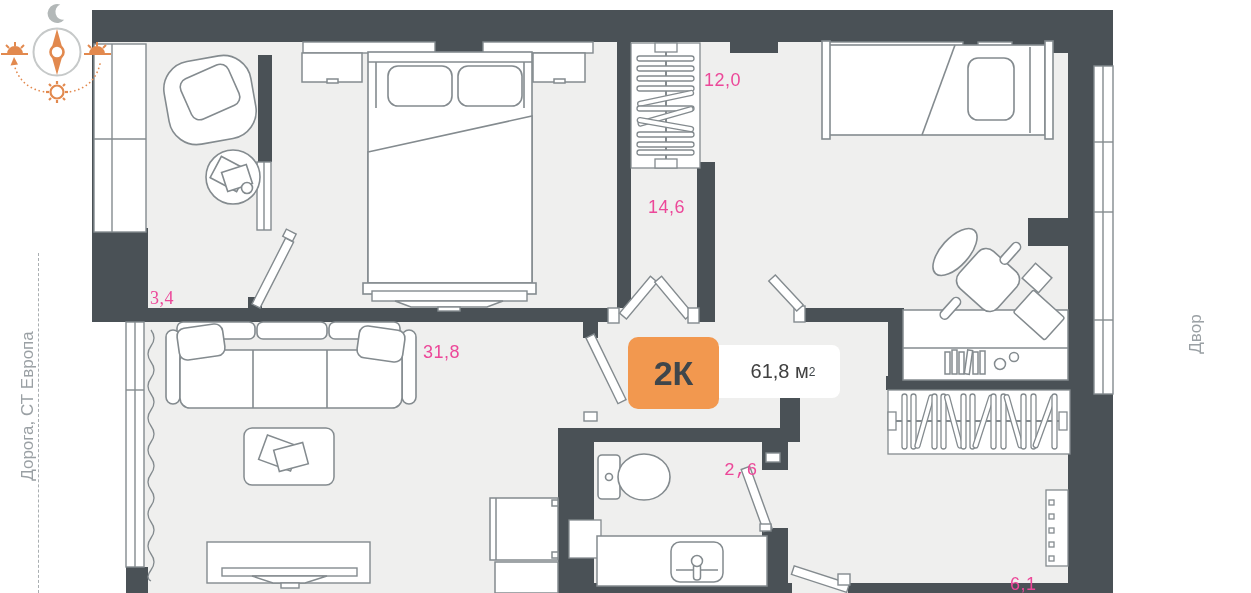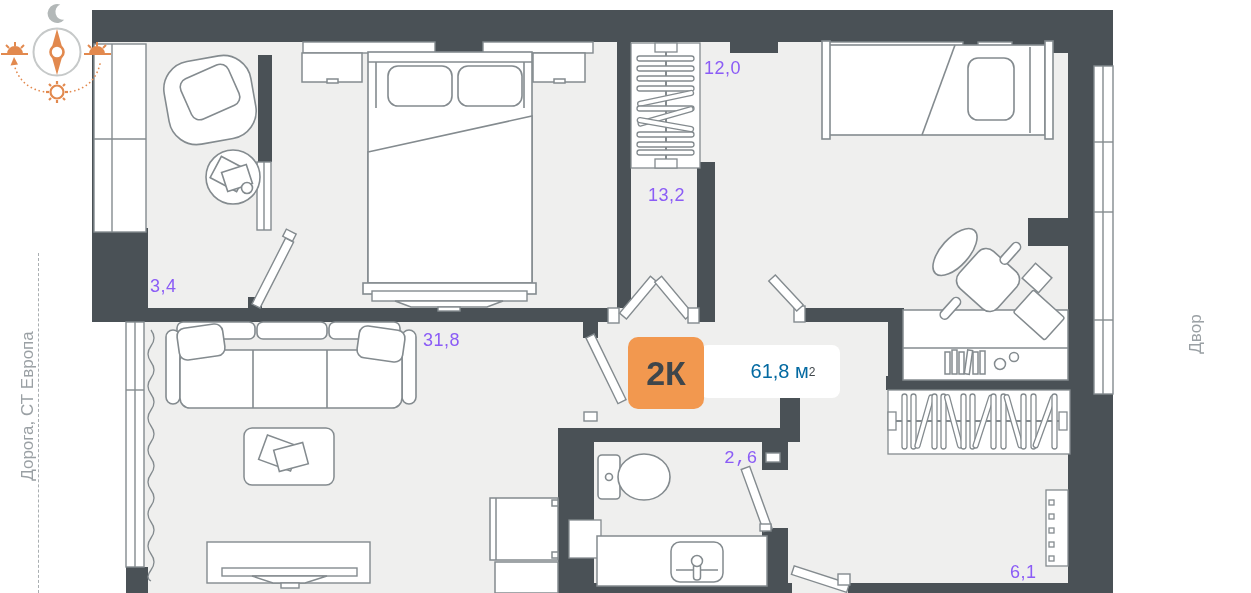--- a/index.html
+++ b/index.html
@@ -1,30 +1,30 @@
 <!DOCTYPE html>
 <html><head>
 <meta charset="utf-8">
 <style>
   html,body{margin:0;padding:0;background:#ffffff;}
   .stage{position:relative;width:1251px;height:593px;background:#ffffff;overflow:hidden;
          font-family:"Liberation Sans", sans-serif;}
   .stage svg{position:absolute;left:0;top:0;}
-  .room-label{position:absolute;color:#8b5cf6;font-size:18px;letter-spacing:0.5px;}
+  .room-label{position:absolute;color:#ec4899;font-size:18px;letter-spacing:0.5px;margin-top:12px;}
   .side-label{position:absolute;color:#9aa0a4;font-size:17px;text-align:center;}
   .side-left{left:-67px;top:396px;width:190px;transform:rotate(-90deg);}
   .side-right{left:1158px;top:324px;width:76px;transform:rotate(-90deg);}
   .dash-line{position:absolute;left:38px;top:253px;height:340px;width:0;
              border-left:1px dashed #a9aeb1;}
   .badge{position:absolute;left:628px;top:337px;z-index:5;}
   .badge .pill{position:absolute;left:72px;top:8px;width:140px;height:53px;background:#ffffff;
                border-radius:8px;display:flex;align-items:center;justify-content:center;}
-  .badge .pill span{margin-left:26px;color:#0369a1;font-size:20px;}
+  .badge .pill span{margin-left:26px;color:#404040;font-size:20px;}
   .badge .pill sup{font-size:12px;color:#3f464b;}
-  .badge .type{position:absolute;left:0;top:0;width:76px;height:72px;background:#f2984f;
+  .badge .type{position:absolute;left:0;top:0;width:91px;height:72px;background:#f2984f;
                border-radius:10px;display:flex;align-items:center;justify-content:center;
                color:#3f464b;font-size:34px;font-weight:600;}
   .compass{position:absolute;left:1139px;top:2px;width:112px;height:112px;}
 </style>
 </head>
 <body>
 
 <div class="stage">
 
   <svg width="1251" height="593" viewBox="0 0 1251 593">
@@ -290,23 +290,23 @@
           <rect x="760" y="524" width="11" height="7"></rect>
         </g>
         <g>
           <rect x="790" y="583.5" width="58" height="9" transform="rotate(18 848 588)"></rect>
           <rect x="838" y="574" width="12" height="11"></rect>
         </g>
       </g>
     </g>
   </svg>
 
-  <div class="room-label" style="left:150px;top:276px;">3,4</div>
+  <div class="room-label" style="left:150px;top:276px;font-family:Liberation Serif, serif;">3,4</div>
   <div class="room-label" style="left:704px;top:58px;">12,0</div>
-  <div class="room-label" style="left:648px;top:185px;">13,2</div>
+  <div class="room-label" style="left:648px;top:185px;">14,6</div>
   <div class="room-label" style="left:423px;top:330px;">31,8</div>
   <div class="room-label" style="left:724px;top:448px;font-family:Liberation Mono, monospace;">2,6</div>
   <div class="room-label" style="left:1010px;top:562px;">6,1</div>
 
   <div class="badge">
     <div class="pill">
       <span>61,8 м</span>
         <sup>2</sup>
     </div>
     <div class="type">2К</div>

